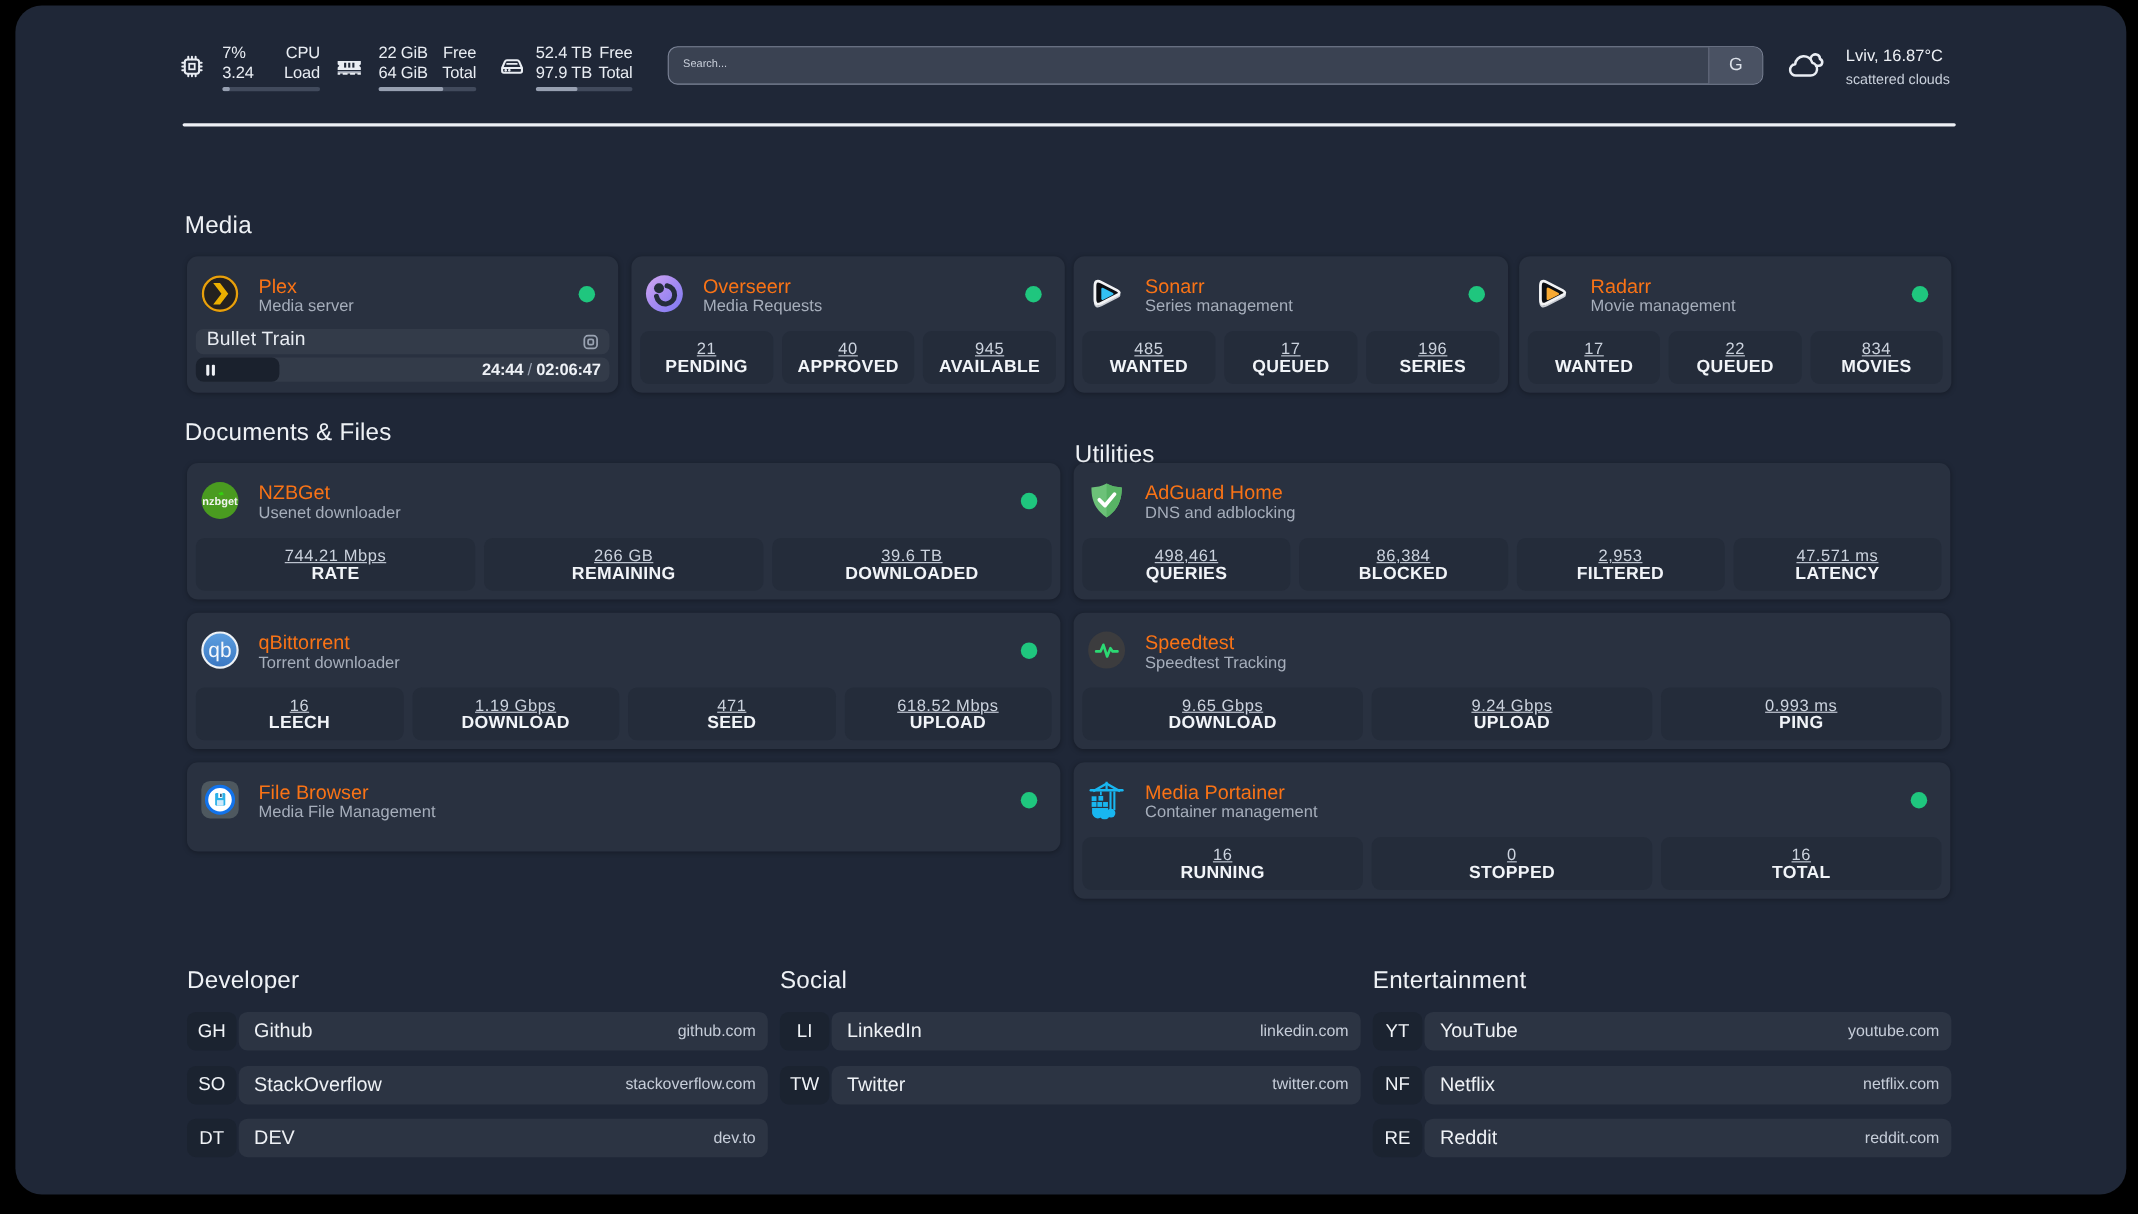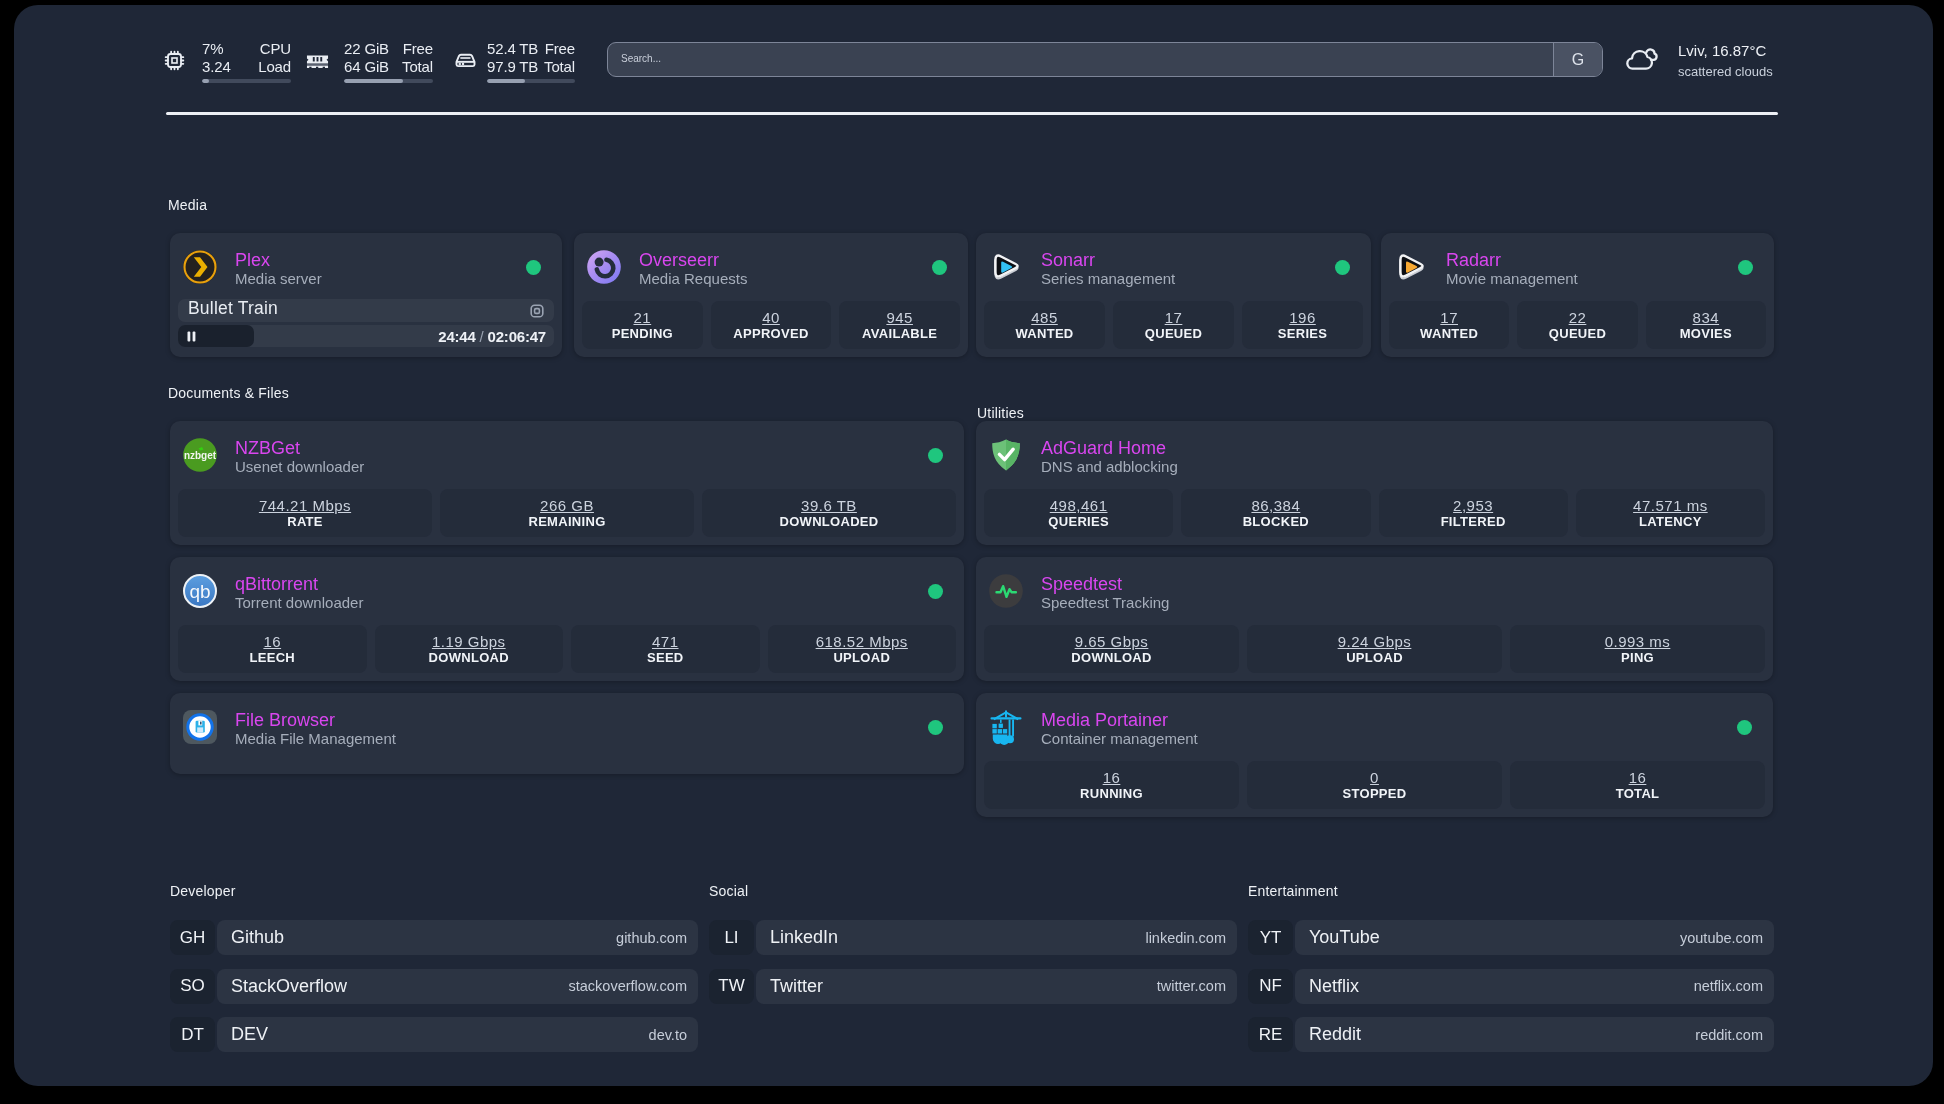--- a/index.html
+++ b/index.html
@@ -18,34 +18,34 @@
     border:1.5px solid #7d8598;border-radius:9px;box-sizing:border-box;}
   .search .ph{position:absolute;left:13px;top:0;line-height:32px;font-size:10px;color:#c9cfda;}
   .search .g{position:absolute;right:0;top:0;width:49px;height:100%;background:#4a5263;
     border-left:1.5px solid #7d8598;border-radius:0 7.5px 7.5px 0;color:#dde2ea;
     display:flex;align-items:center;justify-content:center;box-sizing:border-box;font-size:16px;}
   .weather{position:absolute;left:1678px;top:41px;}
   .weather .w1{font-size:15px;line-height:19px;color:#eef1f6;}
   .weather .w2{font-size:13px;line-height:19px;color:#c9d0db;margin-top:2px;}
   .hrule{position:absolute;left:166px;top:112px;width:1612px;height:3px;background:#edf0f5;border-radius:2px;}
   
-  .h1{position:absolute;font-size:14px;line-height:26px;letter-spacing:0.2px;color:#eef1f5;font-weight:400;}
+  .h1{position:absolute;font-size:22px;line-height:26px;letter-spacing:0.2px;color:#eef1f5;font-weight:400;}
   
   .card{position:absolute;background:#293140;border-radius:10px;box-shadow:0 1px 5px rgba(0,0,0,.28);}
   .chead{position:absolute;top:16px;left:12px;display:flex;}
   .cicon{width:36px;height:36px;flex:0 0 auto;margin-right:17px;}
-  .ct1{font-size:18px;line-height:20px;color:#d946ef;font-weight:500;margin-top:1px;}
+  .ct1{font-size:18px;line-height:20px;color:#f97316;font-weight:500;margin-top:1px;}
   .ct2{font-size:15px;line-height:18px;color:#a6aebb;}
   .dot{position:absolute;top:26.5px;right:21px;width:15px;height:15px;border-radius:50%;background:#1fc67e;}
   .stats{position:absolute;left:8px;right:8px;bottom:8px;height:48px;display:grid;gap:8px;}
   .c3{grid-template-columns:1fr 1fr 1fr;}
   .c4{grid-template-columns:1fr 1fr 1fr 1fr;}
   .stat{background:#242c3a;border-radius:8px;text-align:center;padding-top:8px;box-sizing:border-box;}
   .v{font-size:15px;line-height:17px;color:#ccd3de;letter-spacing:0.5px;text-decoration:underline;}
-  .l{font-size:13px;line-height:16px;color:#f1f4f8;font-weight:700;letter-spacing:.3px;}
+  .l{font-size:16px;line-height:16px;color:#f1f4f8;font-weight:700;letter-spacing:.3px;}
   
   .prow{position:absolute;left:8px;right:8px;height:22.5px;background:rgba(255,255,255,.05);border-radius:7px;}
   .ptitle{font-size:17.5px;line-height:19.5px;letter-spacing:0.2px;color:#e9edf3;padding-left:10px;}
   .ppill{position:absolute;left:0;top:0;width:75.5px;height:100%;background:#1a212d;border-radius:7px;}
   .ptime{position:absolute;right:8px;top:0;line-height:23px;font-size:15px;letter-spacing:-0.2px;font-weight:700;color:#eef1f6;}
   
   .bmrow{position:absolute;height:35px;display:flex;}
   .ab{width:45px;background:#1b2330;border-radius:8px;color:#f0f3f7;font-size:17px;
     display:flex;align-items:center;justify-content:center;margin-right:2px;}
   .pill{flex:1;background:#2c3443;border-radius:8px;display:flex;align-items:center;

